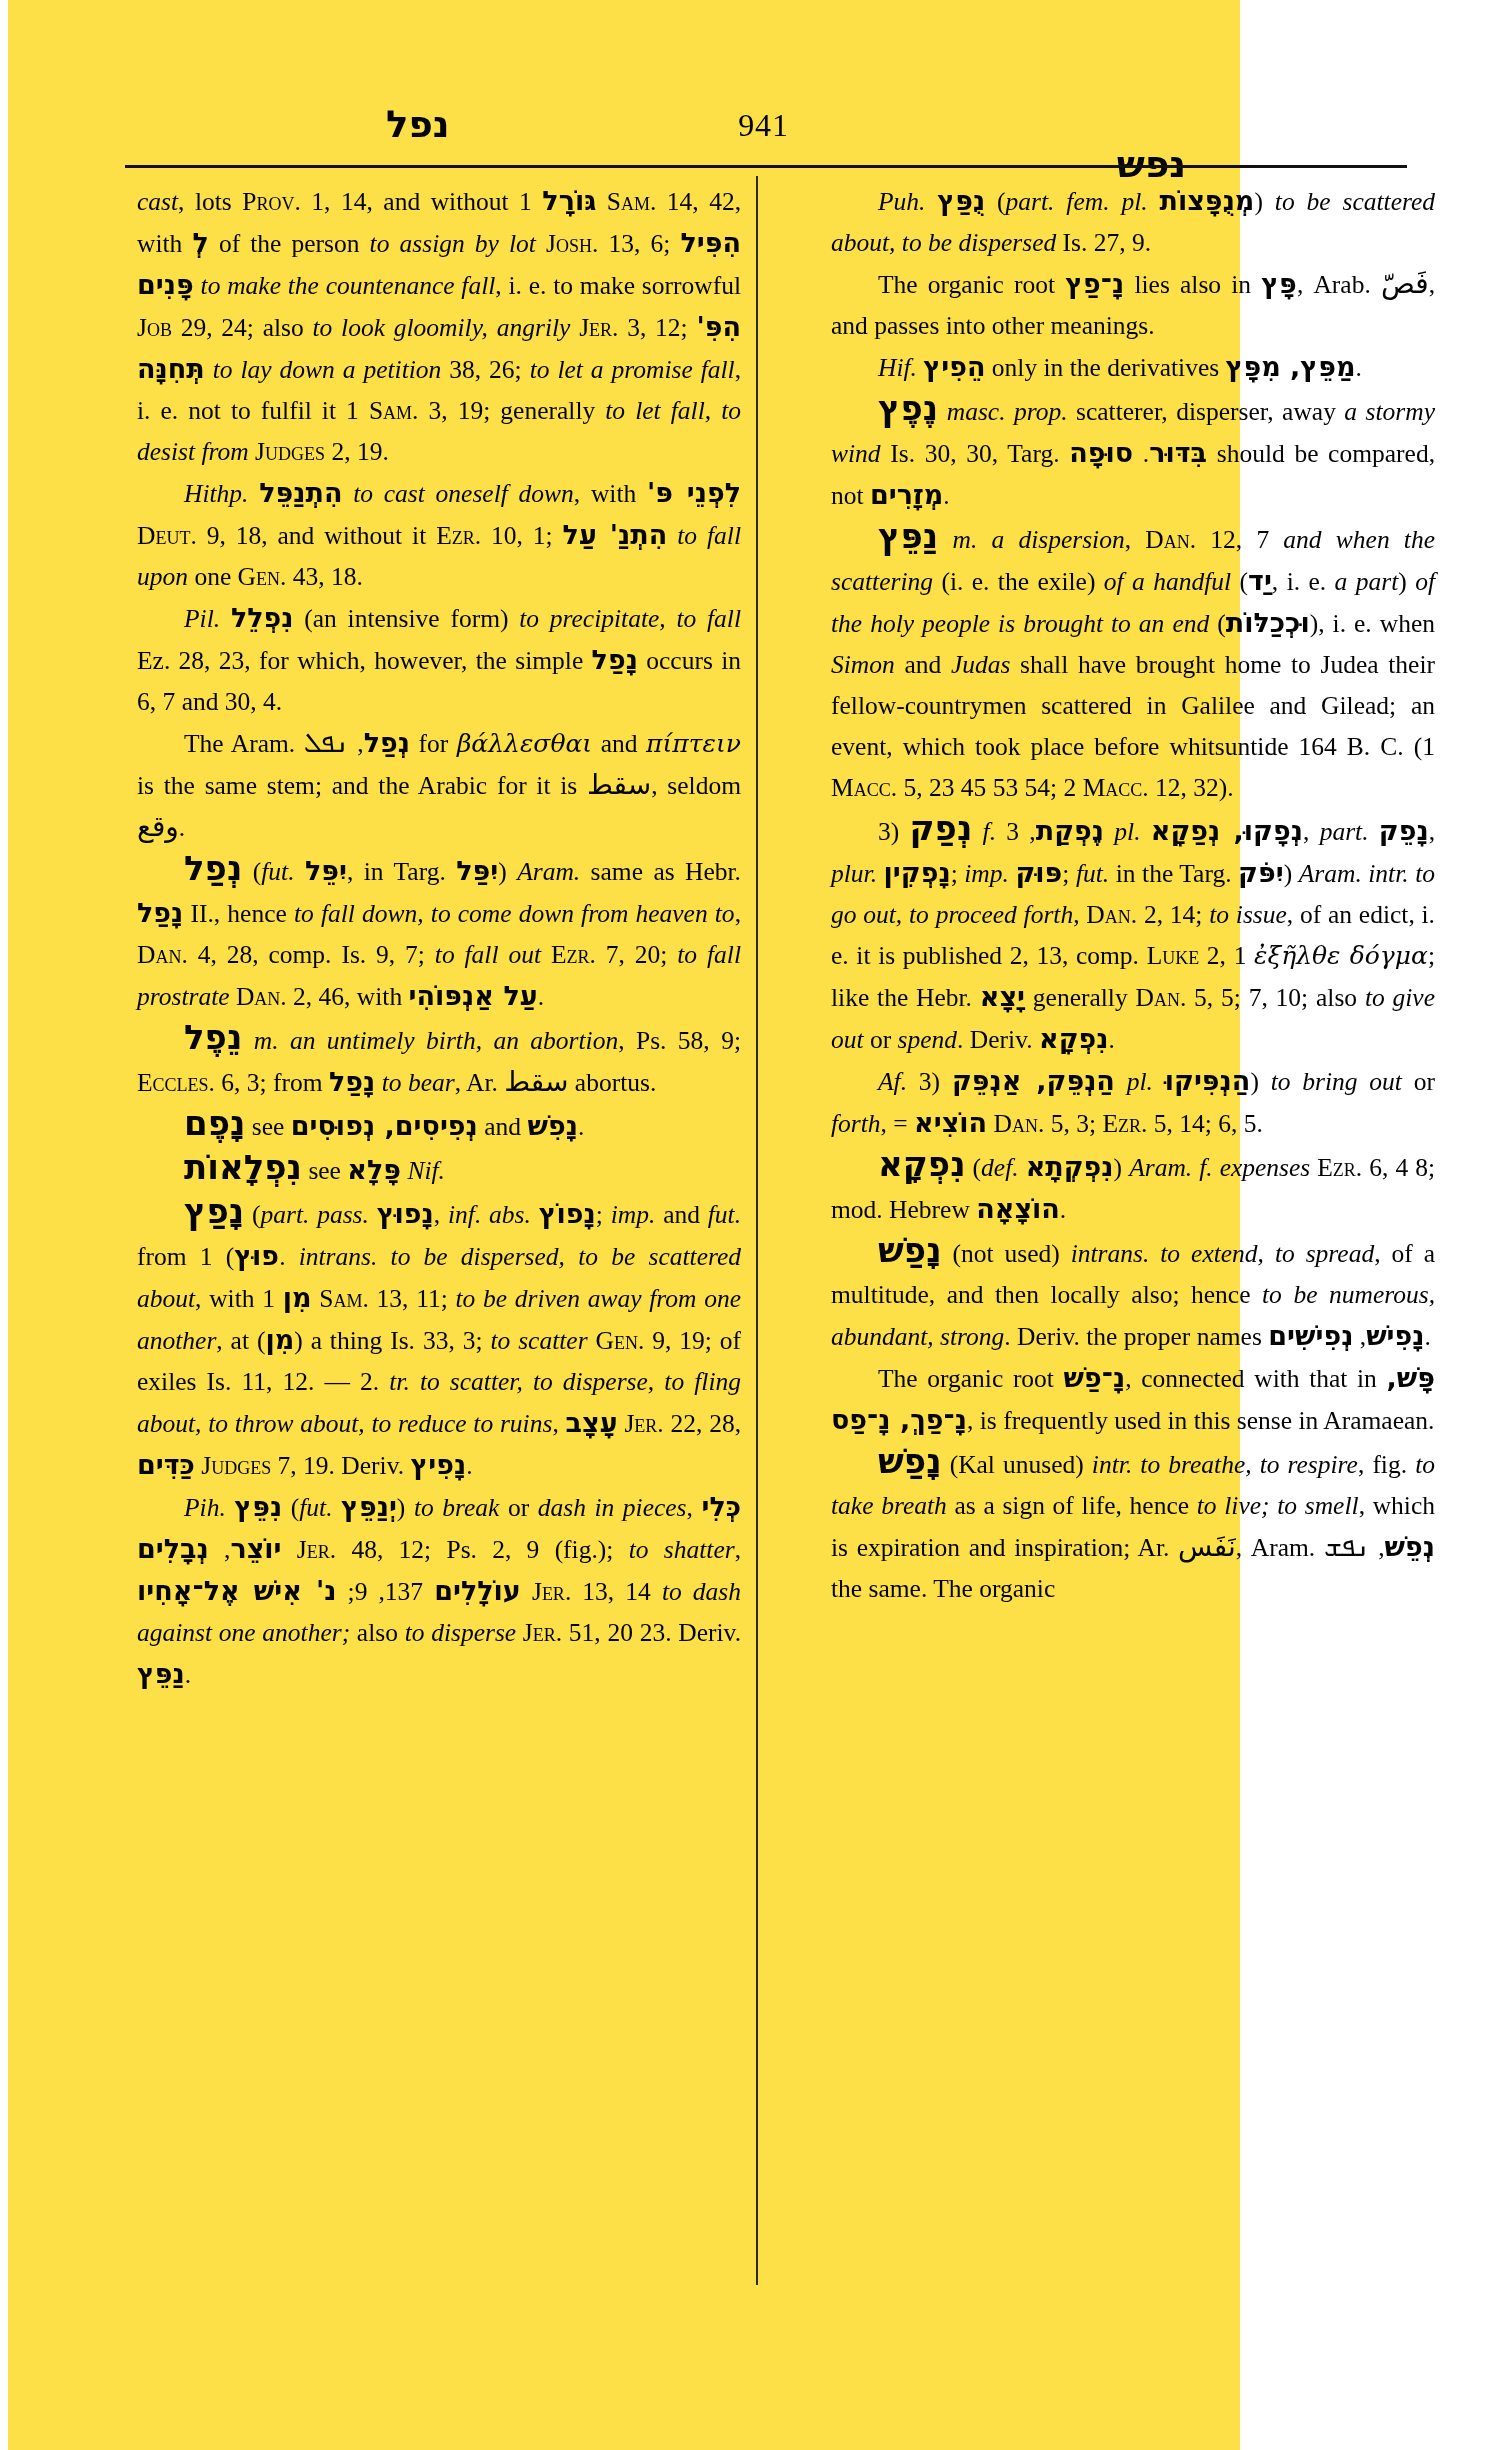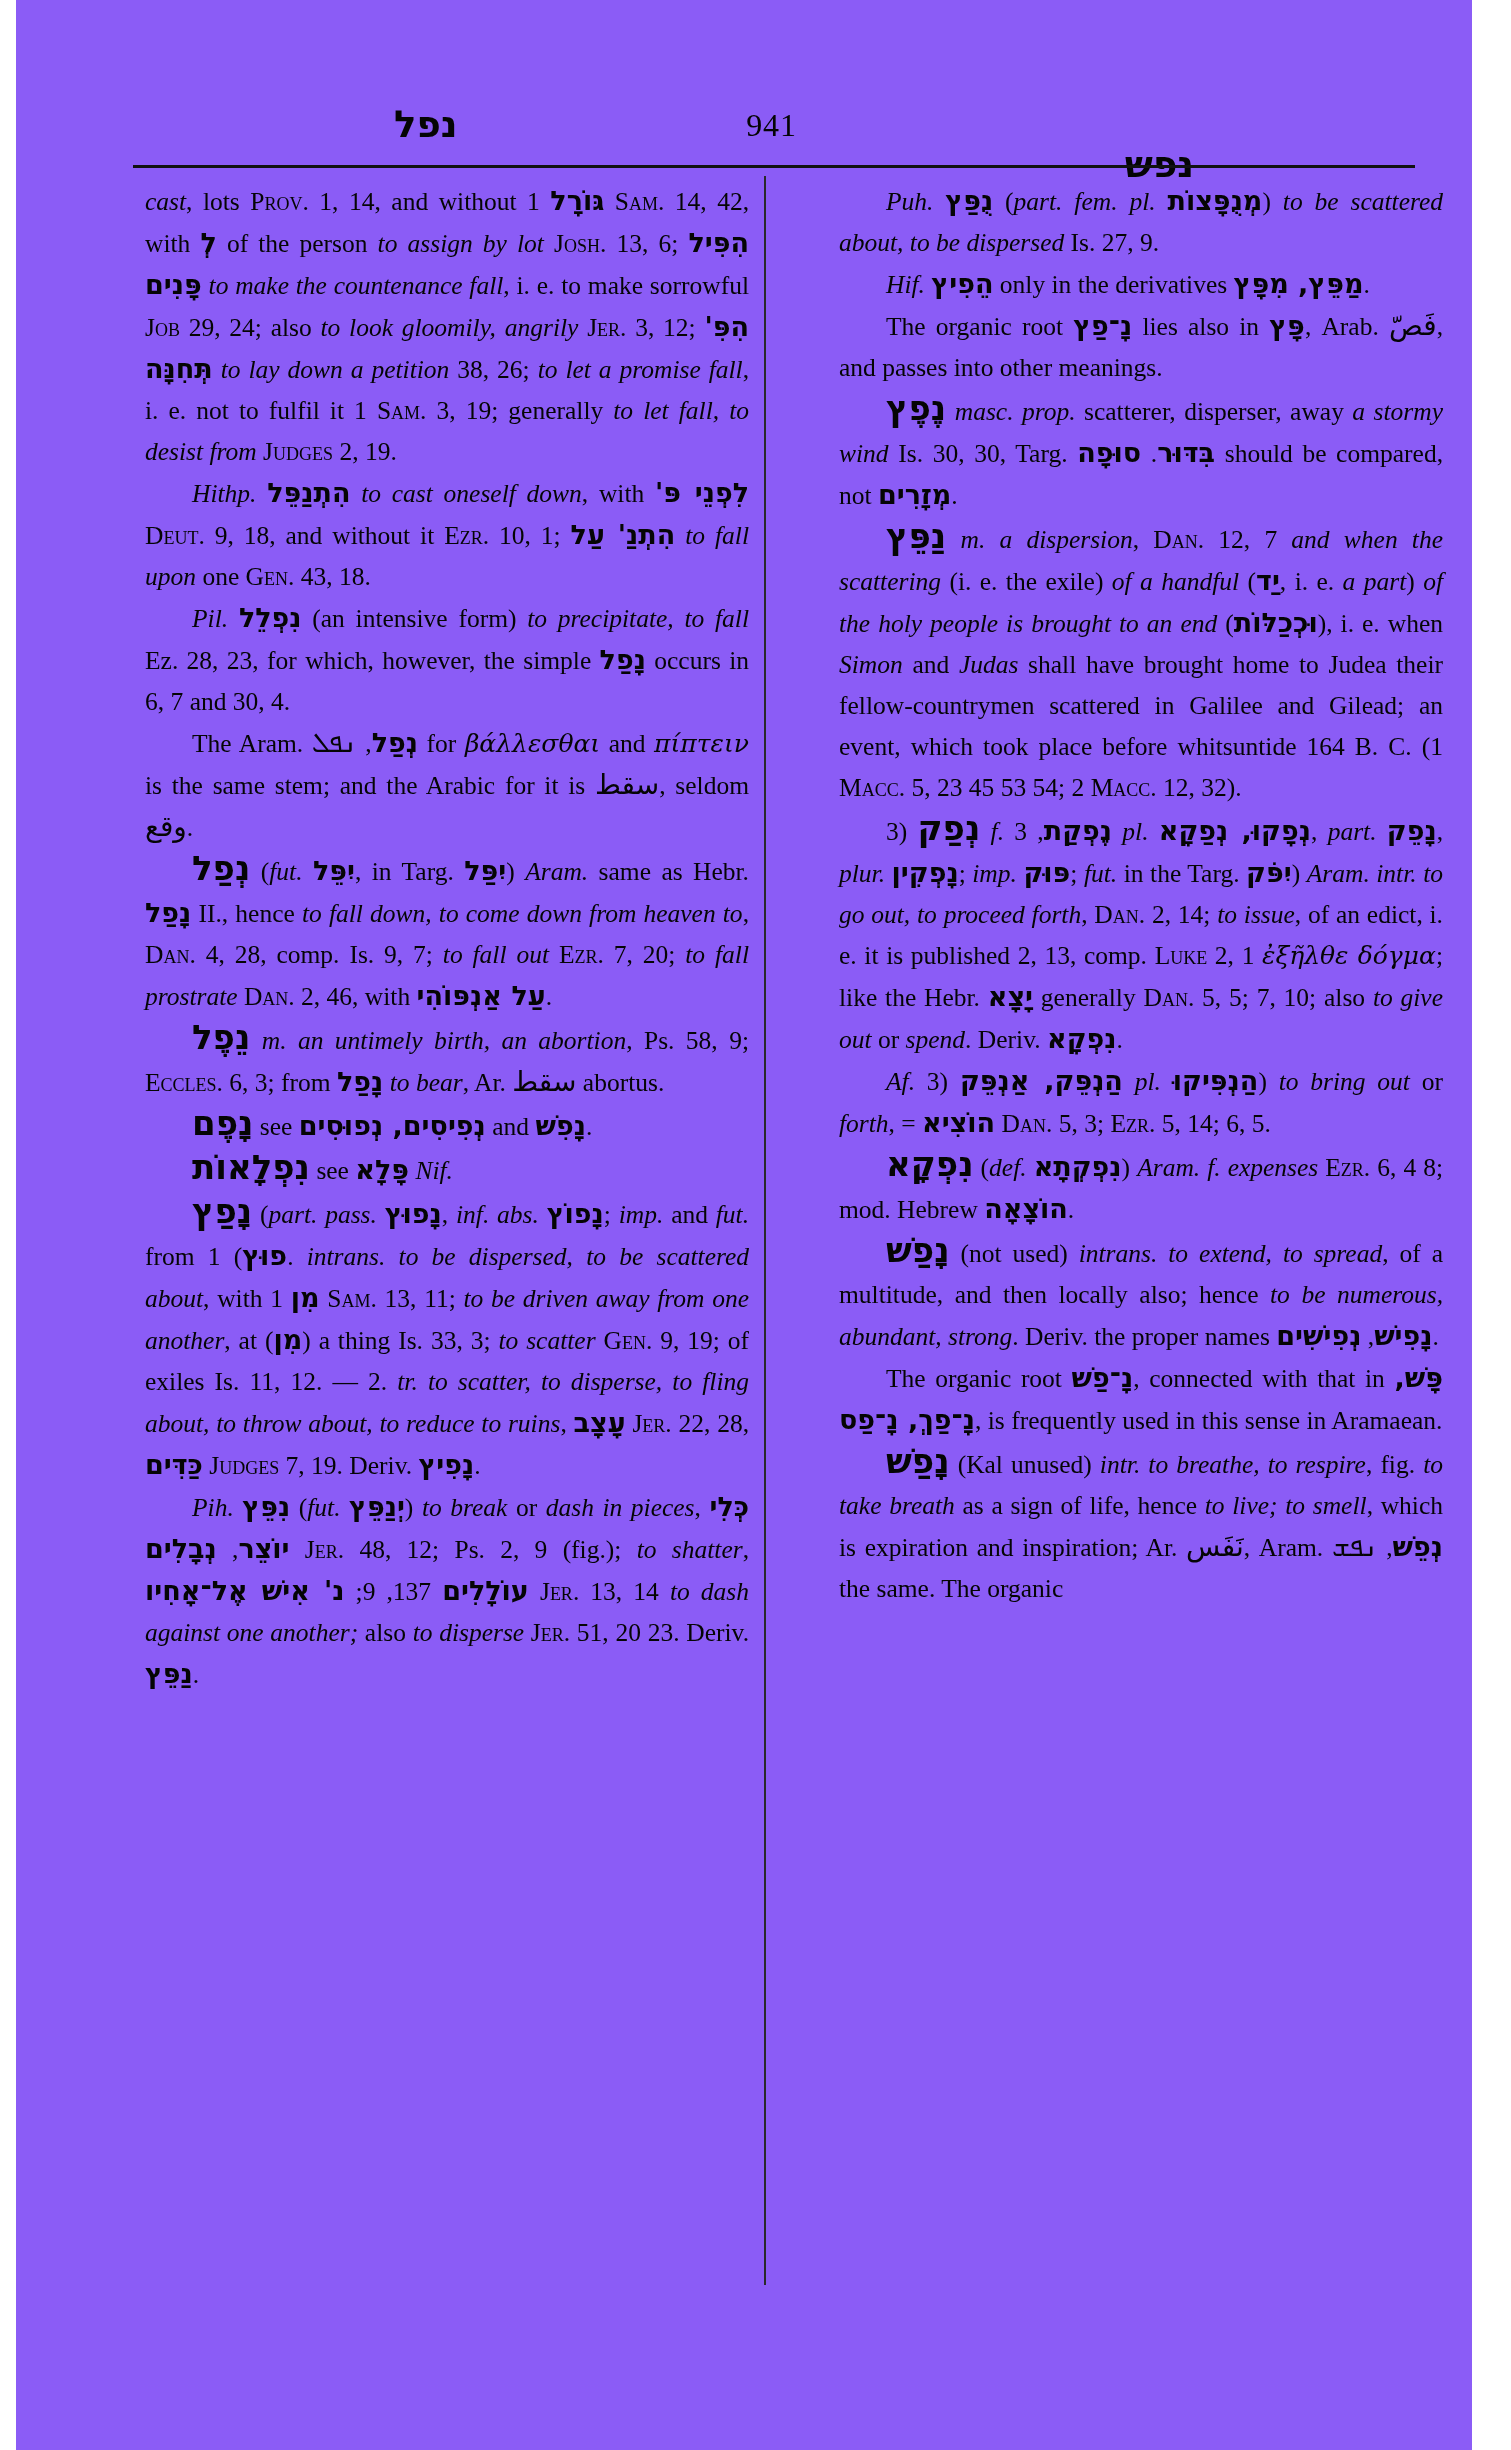--- a/index.html
+++ b/index.html
@@ -11,24 +11,24 @@
     width: 1512px;
     height: 2450px;
     font-family: "Liberation Serif", "DejaVu Serif", serif;
     color: #050505;
     position: relative;
     overflow: hidden;
   }
 
   .page {
     position: absolute;
-    left: 16px; top: 0;
-    width: 1456px;
+    left: 8px; top: 0;
+    width: 1232px;
     height: 2450px;
-    background: #8b5cf6;
+    background: #fde047;
   }
 
   
   .runhead {
     position: absolute;
     left: 126px;
     top: 97px;
     width: 1259px;
     height: 63px;
   }
@@ -156,22 +156,22 @@
       <p class="para"><span>The Aram. </span><span class="heb">נְפַל</span><span>, </span><span class="arab">ܢܦܠ</span><span> for </span><span class="grk">βάλλεσθαι</span><span> and </span><span class="grk">πίπτειν</span><span> is the same stem; and the Arabic for it is </span><span class="arab">سقط</span><span>, seldom </span><span class="arab">وقع</span><span>.</span></p>
       <p class="para"><span class="hebbig">נְפַל</span><span> (</span><span class="it">fut.</span><span> </span><span class="heb">יִפֵּל</span><span>, in Targ. </span><span class="heb">יִפַּל</span><span>) </span><span class="it">Aram.</span><span> same as Hebr. </span><span class="heb">נָפַל</span><span> II., hence </span><span class="it">to fall down, to come down from heaven to</span><span>, </span><span class="sc">Dan.</span><span> 4, 28, comp. Is. 9, 7; </span><span class="it">to fall out</span><span> </span><span class="sc">Ezr.</span><span> 7, 20; </span><span class="it">to fall prostrate</span><span> </span><span class="sc">Dan.</span><span> 2, 46, with </span><span class="heb">עַל אַנְפּוֹהִי</span><span>.</span></p>
       <p class="para"><span class="hebbig">נֵפֶל</span><span> </span><span class="it">m. an untimely birth, an abortion</span><span>, Ps. 58, 9; </span><span class="sc">Eccles.</span><span> 6, 3; from </span><span class="heb">נָפַל</span><span> </span><span class="it">to bear</span><span>, Ar. </span><span class="arab">سقط</span><span> abortus.</span></p>
       <p class="para"><span class="hebbig">נָפֶם</span><span> see </span><span class="heb">נְפִיסִים, נְפוּסִים</span><span> and </span><span class="heb">נָפִשׁ</span><span>.</span></p>
       <p class="para"><span class="hebbig">נִפְלָאוֹת</span><span> see </span><span class="heb">פָּלָא</span><span> </span><span class="it">Nif.</span><span></span></p>
       <p class="para"><span class="hebbig">נָפַץ</span><span> (</span><span class="it">part. pass.</span><span> </span><span class="heb">נָפוּץ</span><span>, </span><span class="it">inf. abs.</span><span> </span><span class="heb">נָפוֹץ</span><span>; </span><span class="it">imp.</span><span> and </span><span class="it">fut.</span><span> from </span><span class="heb">פוּץ</span><span>) 1. </span><span class="it">intrans. to be dispersed, to be scattered about</span><span>, with </span><span class="heb">מִן</span><span> 1 </span><span class="sc">Sam.</span><span> 13, 11; </span><span class="it">to be driven away from one another</span><span>, at (</span><span class="heb">מִן</span><span>) a thing Is. 33, 3; </span><span class="it">to scatter</span><span> </span><span class="sc">Gen.</span><span> 9, 19; of exiles Is. 11, 12. — 2. </span><span class="it">tr. to scatter, to disperse, to fling about, to throw about, to reduce to ruins</span><span>, </span><span class="heb">עָצָב</span><span> </span><span class="sc">Jer.</span><span> 22, 28, </span><span class="heb">כַּדִּים</span><span> </span><span class="sc">Judges</span><span> 7, 19. Deriv. </span><span class="heb">נָפִיץ</span><span>.</span></p>
       <p class="para"><span class="it">Pih.</span><span> </span><span class="heb">נִפֵּץ</span><span> (</span><span class="it">fut.</span><span> </span><span class="heb">יְנַפֵּץ</span><span>) </span><span class="it">to break</span><span> or </span><span class="it">dash in pieces</span><span>, </span><span class="heb">כְּלִי יוֹצֵר</span><span>, </span><span class="heb">נְבָלִים</span><span> </span><span class="sc">Jer.</span><span> 48, 12; Ps. 2, 9 (fig.); </span><span class="it">to shatter</span><span>, </span><span class="heb">עוֹלָלִים</span><span> 137, 9; </span><span class="heb">נ' אִישׁ אֶל־אָחִיו</span><span> </span><span class="sc">Jer.</span><span> 13, 14 </span><span class="it">to dash against one another;</span><span> also </span><span class="it">to disperse</span><span> </span><span class="sc">Jer.</span><span> 51, 20 23. Deriv. </span><span class="heb">נַפֵּץ</span><span>.</span></p>
     </div>
   <div class="col col-right" id="col-right">
       <p class="para"><span class="it">Puh.</span><span> </span><span class="heb">נֻפַּץ</span><span> (</span><span class="it">part. fem. pl.</span><span> </span><span class="heb">מְנֻפָּצוֹת</span><span>) </span><span class="it">to be scattered about, to be dispersed</span><span> Is. 27, 9.</span></p>
+      <p class="para"><span>The organic root </span><span class="heb">נָ־פַץ</span><span> lies also in </span><span class="heb">פָּץ</span><span>, Arab. </span><span class="arab">فَصّ</span><span>, and passes into other meanings.</span></p>
       <p class="para"><span class="it">Hif.</span><span> </span><span class="heb">הֵפִיץ</span><span> only in the derivatives </span><span class="heb">מַפֵּץ, מִפָּץ</span><span>.</span></p>
-      <p class="para"><span>The organic root </span><span class="heb">נָ־פַץ</span><span> lies also in </span><span class="heb">פָּץ</span><span>, Arab. </span><span class="arab">فَصّ</span><span>, and passes into other meanings.</span></p>
       <p class="para"><span class="hebbig">נֶפֶץ</span><span> </span><span class="it">masc. prop.</span><span> scatterer, disperser, away </span><span class="it">a stormy wind</span><span> Is. 30, 30, Targ. </span><span class="heb">בִּדּוּר</span><span>.   </span><span class="heb">סוּפָה</span><span> should be compared, not </span><span class="heb">מְזָרִים</span><span>.</span></p>
       <p class="para"><span class="hebbig">נַפֵּץ</span><span> </span><span class="it">m. a dispersion</span><span>, </span><span class="sc">Dan.</span><span> 12, 7 </span><span class="it">and when the scattering</span><span> (i. e. the exile) </span><span class="it">of a handful</span><span> (</span><span class="heb">יַד</span><span>, i. e. </span><span class="it">a part</span><span>) </span><span class="it">of the holy people is brought to an end</span><span> (</span><span class="heb">וּכְכַלּוֹת</span><span>), i. e. when </span><span class="it">Simon</span><span> and </span><span class="it">Judas</span><span> shall have brought home to Judea their fellow-countrymen scattered in Galilee and Gilead; an event, which took place before whitsuntide 164 B. C. (1 </span><span class="sc">Macc.</span><span> 5, 23 45 53 54; 2 </span><span class="sc">Macc.</span><span> 12, 32).</span></p>
       <p class="para"><span class="hebbig">נְפַק</span><span> (3 </span><span class="it">f.</span><span> </span><span class="heb">נֶפְקַת</span><span>, 3 </span><span class="it">pl.</span><span> </span><span class="heb">נְפָקוּ, נְפַקָא</span><span>, </span><span class="it">part.</span><span> </span><span class="heb">נָפֵק</span><span>, </span><span class="it">plur.</span><span> </span><span class="heb">נָפְקִין</span><span>; </span><span class="it">imp.</span><span> </span><span class="heb">פּוּק</span><span>; </span><span class="it">fut.</span><span> in the Targ. </span><span class="heb">יִפֹּק</span><span>) </span><span class="it">Aram. intr. to go out, to proceed forth</span><span>, </span><span class="sc">Dan.</span><span> 2, 14; </span><span class="it">to issue</span><span>, of an edict, i. e. it is published 2, 13, comp. </span><span class="sc">Luke</span><span> 2, 1 </span><span class="grk">ἐξῆλθε δόγμα</span><span>; like the Hebr. </span><span class="heb">יָצָא</span><span> generally </span><span class="sc">Dan.</span><span> 5, 5; 7, 10; also </span><span class="it">to give out</span><span> or </span><span class="it">spend</span><span>. Deriv. </span><span class="heb">נִפְקָא</span><span>.</span></p>
       <p class="para"><span class="it">Af.</span><span> </span><span class="heb">הַנְפֵּק, אַנְפֵּק</span><span> (3 </span><span class="it">pl.</span><span> </span><span class="heb">הַנְפִּיקוּ</span><span>) </span><span class="it">to bring out</span><span> or </span><span class="it">forth</span><span>, = </span><span class="heb">הוֹצִיא</span><span> </span><span class="sc">Dan.</span><span> 5, 3; </span><span class="sc">Ezr.</span><span> 5, 14; 6, 5.</span></p>
       <p class="para"><span class="hebbig">נִפְקָא</span><span> (</span><span class="it">def.</span><span> </span><span class="heb">נִפְקְתָא</span><span>) </span><span class="it">Aram. f. expenses</span><span> </span><span class="sc">Ezr.</span><span> 6, 4 8; mod. Hebrew </span><span class="heb">הוֹצָאָה</span><span>.</span></p>
       <p class="para"><span class="hebbig">נָפַשׁ</span><span> (not used) </span><span class="it">intrans. to extend, to spread</span><span>, of a multitude, and then locally also; hence </span><span class="it">to be numerous, abundant, strong</span><span>. Deriv. the proper names </span><span class="heb">נָפִישׁ</span><span>, </span><span class="heb">נְפִישִׁים</span><span>.</span></p>
       <p class="para"><span>The organic root </span><span class="heb">נָ־פַשׁ</span><span>, connected with that in </span><span class="heb">פָּשׁ, נָ־פַךְ, נָ־פַס</span><span>, is frequently used in this sense in Aramaean.</span></p>
       <p class="para"><span class="hebbig">נָפַשׁ</span><span> (Kal unused) </span><span class="it">intr. to breathe, to respire</span><span>, fig. </span><span class="it">to take breath</span><span> as a sign of life, hence </span><span class="it">to live; to smell</span><span>, which is expiration and inspiration; Ar. </span><span class="arab">نَفَس</span><span>, Aram. </span><span class="heb">נְפֵשׁ</span><span>, </span><span class="arab">ܢܦܫ</span><span> the same. The organic</span></p>
     </div>
 

